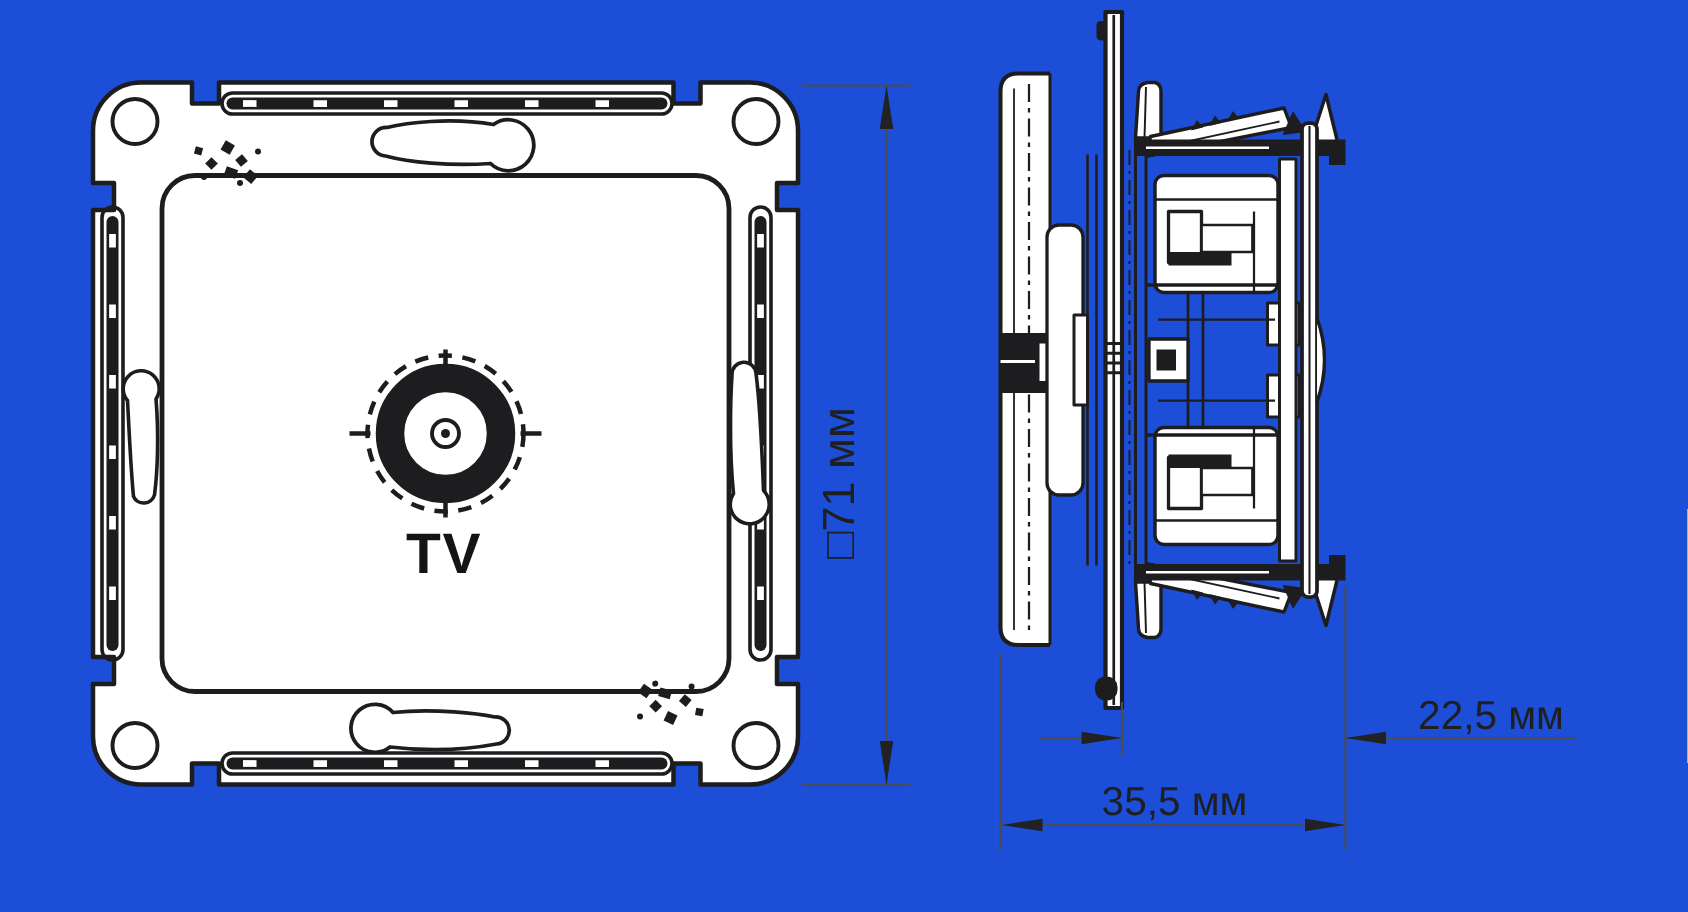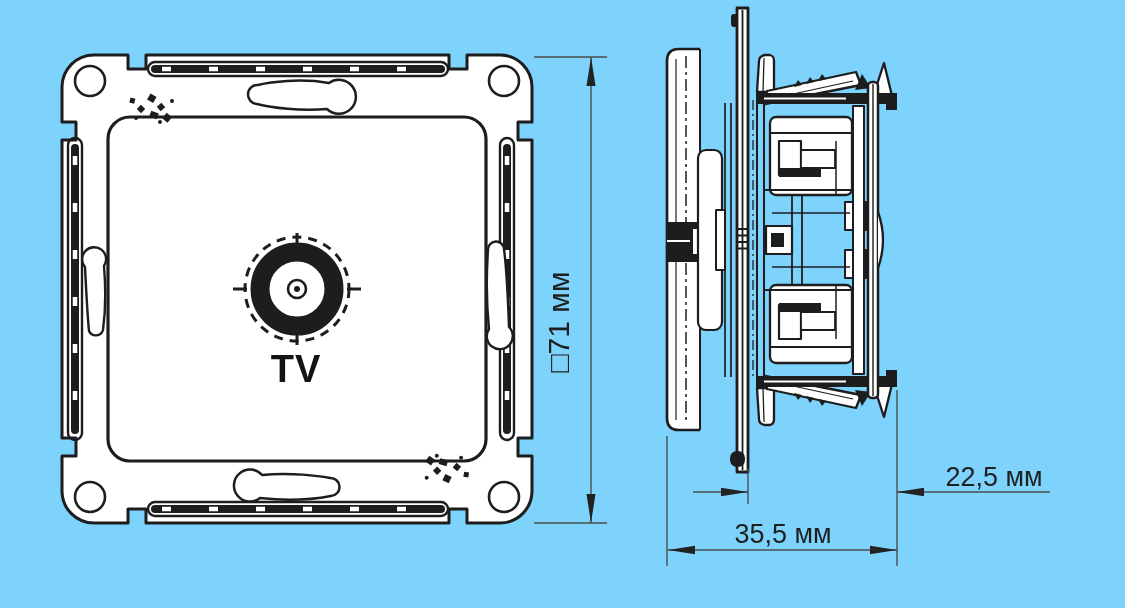--- a/index.html
+++ b/index.html
@@ -1,16 +1,16 @@
 <!DOCTYPE html>
 <html><head>
 <meta charset="utf-8">
 <style>
   html,body{margin:0;padding:0;background:#ffffff;}
-  .canvas{position:relative;width:1125px;height:608px;background:#7dd3fc;overflow:hidden;text-align:right;}
+  .canvas{position:relative;width:1125px;height:608px;background:#1d4ed8;overflow:hidden;text-align:right;}
   svg{position:absolute;left:0;top:0;}
   .dim-text{font:27px "Liberation Sans","DejaVu Sans",sans-serif;fill:#1f1f1f;}
   .h-text{font:30px "Liberation Sans","DejaVu Sans",sans-serif;fill:#1f1f1f;}
   .tv-text{font:700 38px "Liberation Sans","DejaVu Sans",sans-serif;fill:#141414;letter-spacing:1px;}
 </style>
 </head>
 <body>
 
 <div class="canvas">
 <svg width="1125" height="608" viewBox="0 0 1125 608">

